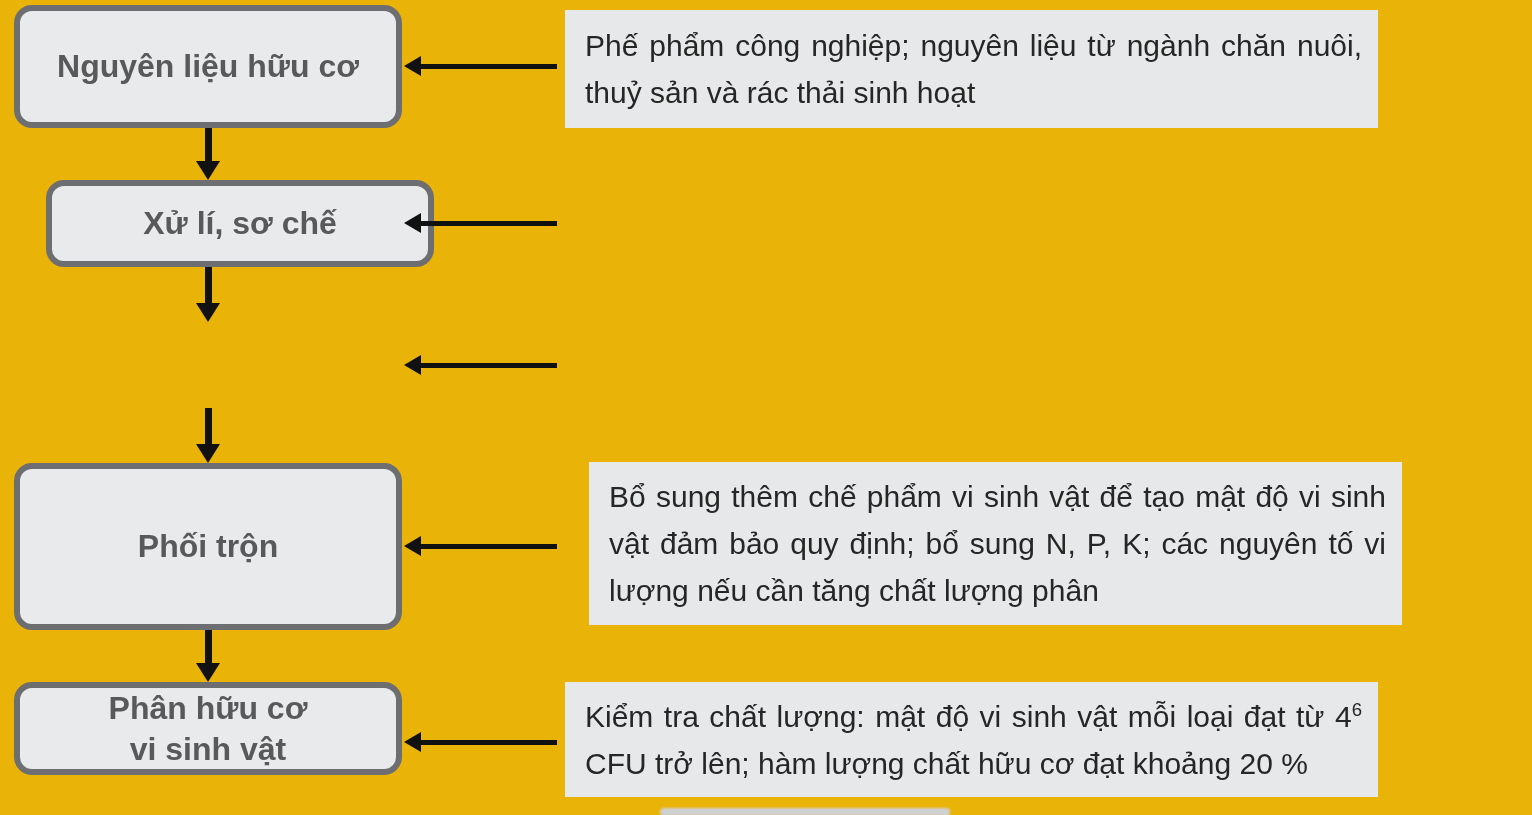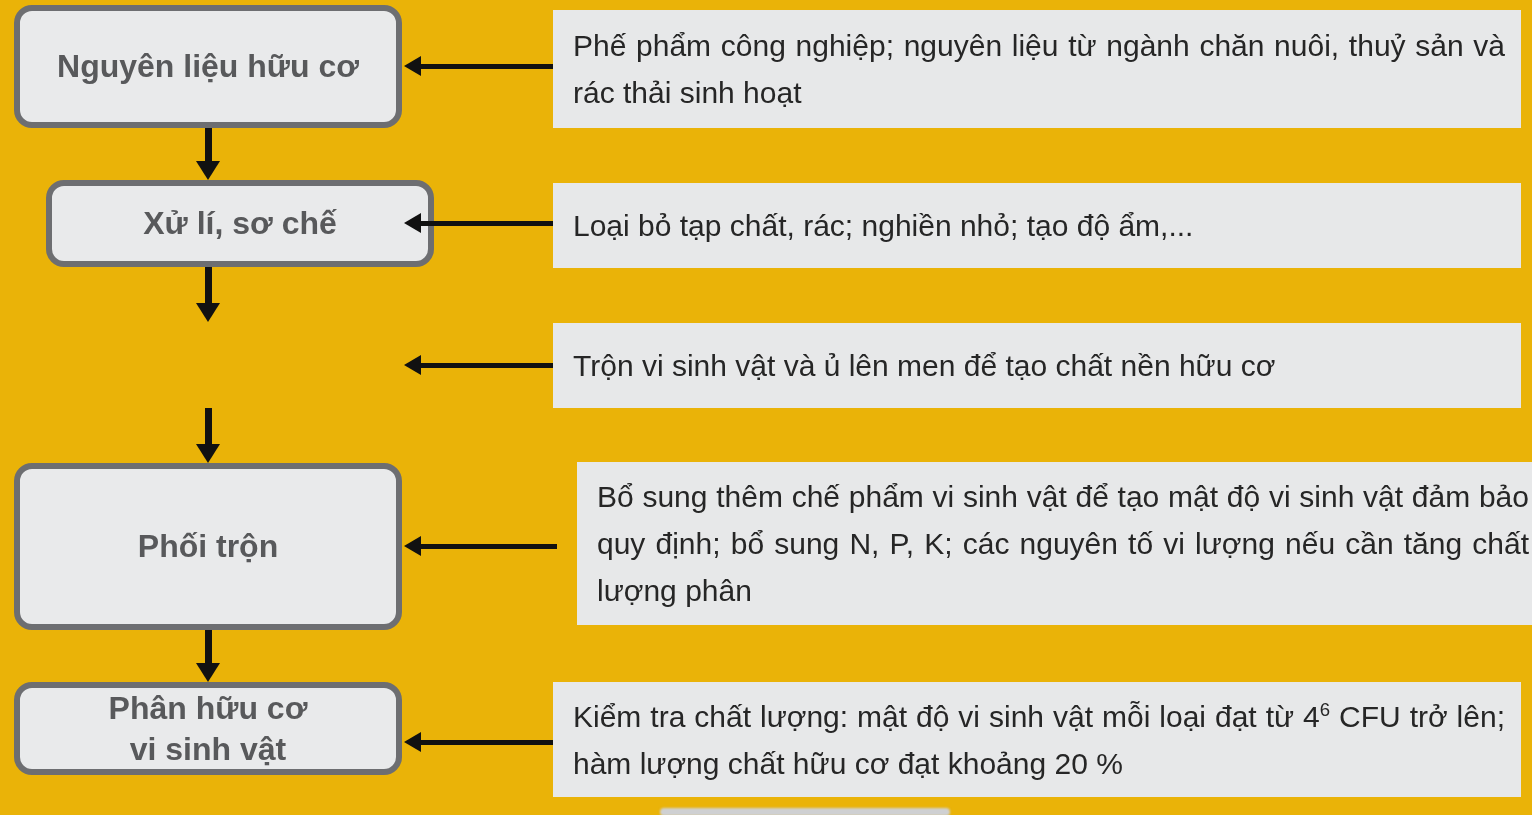--- a/index.html
+++ b/index.html
@@ -34,22 +34,22 @@
     font-weight: bold;
     font-size: 32px;
     line-height: 1.28;
     text-align: center;
     white-space: pre-line;
   }
 
   
   .note {
     position: absolute;
-    left: 553px;
-    width: 968px;
+    left: 565px;
+    width: 813px;
     box-sizing: border-box;
     background: #e7e8e9;
     display: flex;
     align-items: center;
   }
   .note-text {
     margin: 0;
     padding: 0 16px 0 20px;
     color: #262626;
     font-size: 30px;
@@ -172,26 +172,20 @@
     <div class="shaft"></div>
   </div>
   <div class="harrow" style="top:732px;">
     <div class="head"></div>
     <div class="shaft"></div>
   </div>
 
   <div class="note" style="top:10px;height:118px;">
     <p class="note-text"><span>Phế phẩm công nghiệp; nguyên liệu từ ngành chăn nuôi, thuỷ sản và rác thải sinh hoạt</span><sup></sup><span></span></p>
   </div>
-  <div class="note" style="top:183px;height:85px;">
-    <p class="note-text"><span>Loại bỏ tạp chất, rác; nghiền nhỏ; tạo độ ẩm,...</span><sup></sup><span></span></p>
-  </div>
-  <div class="note" style="top:323px;height:85px;">
-    <p class="note-text"><span>Trộn vi sinh vật và ủ lên men để tạo chất nền hữu cơ</span><sup></sup><span></span></p>
-  </div>
   <div class="note" style="top:462px;height:163px;margin-left:24px;">
     <p class="note-text"><span>Bổ sung thêm chế phẩm vi sinh vật để tạo mật độ vi sinh vật đảm bảo quy định; bổ sung N, P, K; các nguyên tố vi lượng nếu cần tăng chất lượng phân</span><sup></sup><span></span></p>
   </div>
   <div class="note" style="top:682px;height:115px;">
     <p class="note-text"><span>Kiểm tra chất lượng: mật độ vi sinh vật mỗi loại đạt từ 4</span><sup>6</sup><span> CFU trở lên; hàm lượng chất hữu cơ đạt khoảng 20 %</span></p>
   </div>
 
   <div class="artifact"></div>
 
 </div>

